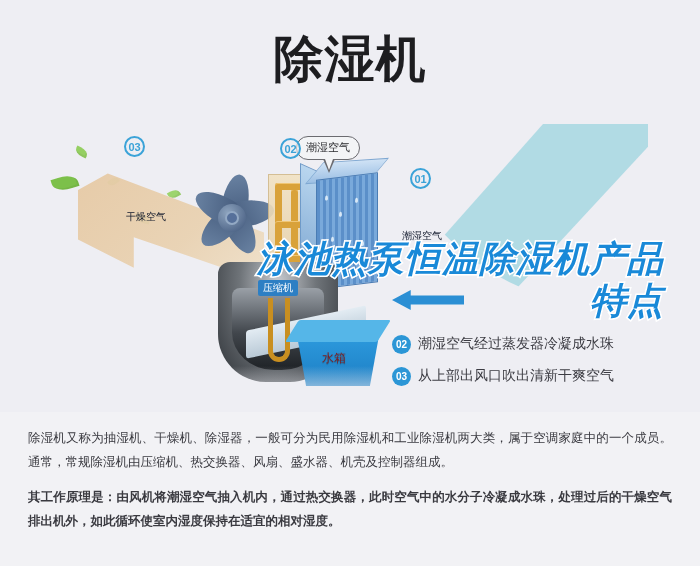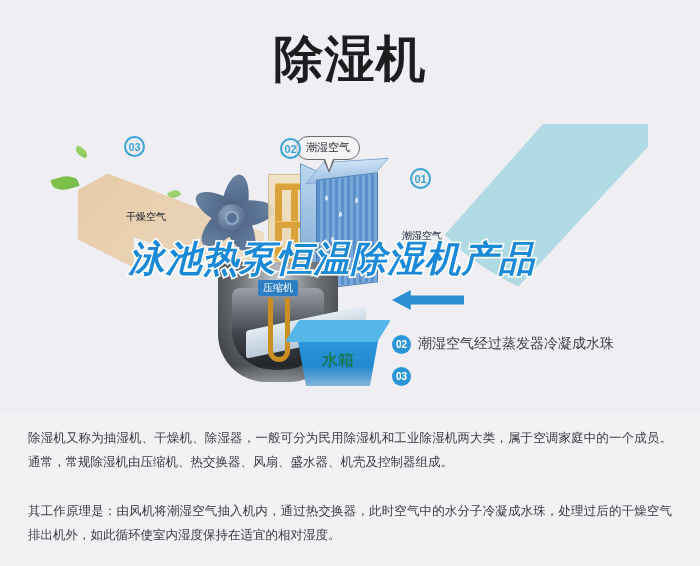--- a/index.html
+++ b/index.html
@@ -211,28 +211,28 @@
     position: absolute; left: 296px; top: 218px; width: 84px; height: 56px;
     background: linear-gradient(180deg,#2f9de0 0%, #1c7ec4 100%);
     clip-path: polygon(0% 0%, 100% 0%, 88% 100%, 12% 100%);
     z-index: 16;
   }
   .tank-top {
     position: absolute; left: 292px; top: 208px; width: 92px; height: 22px;
     background: #55b6e8; transform: skewX(-32deg); z-index: 17; border-radius: 2px;
   }
   .tank-label {
-    position: absolute; left: 322px; top: 238px; color: #15803d; font-size: 16px;
+    position: absolute; left: 322px; top: 238px; color: #7f1d1d; font-size: 12px;
     z-index: 20; text-shadow: 0 1px 1px rgba(0,0,0,.3);
   }
 
   
   #overlay-headline {
     position: absolute; left: 0; top: 238px; width: 664px;
-    text-align: center; z-index: 60; pointer-events: none;
+    text-align: right; z-index: 60; pointer-events: none;
   }
   #overlay-headline .oh-line {
     display: block;
     font-size: 36px; font-weight: 700; font-style: italic;
     color: #1989d8; line-height: 1.16; letter-spacing: 1px;
     -webkit-text-stroke: 3px #ffffff;
     paint-order: stroke fill;
     text-shadow:
       -1px -1px 0 #fff, 1px -1px 0 #fff, -1px 1px 0 #fff, 1px 1px 0 #fff,
       0 0 2px #fff;
@@ -256,21 +256,21 @@
   
   #description {
     position: absolute; left: 0; top: 412px; width: 700px; height: 154px;
     background: #f2f2f5;
     padding: 14px 28px 0 28px;
   }
   .para {
     font-size: 12.5px; color: #3a3a40; line-height: 1.95;
     text-align: justify;
   }
-  .para + .para { margin-top: 24px; }
+  .para + .para { margin-top: 10px; font-weight: bold; }
 </style>
 </head>
 <body>
 
 <div id="title-bar">
   <span class="title-a">除湿机</span>
 </div>
 
 <div id="illustration">
 
@@ -339,23 +339,25 @@
   <div class="step-row" style="visibility:hidden;">
     <span class="step-num">01</span>
     <span class="step-text">潮湿空气由风机抽入机内</span>
   </div>
   <div class="step-row">
     <span class="step-num">02</span>
     <span class="step-text">潮湿空气经过蒸发器冷凝成水珠</span>
   </div>
   <div class="step-row">
     <span class="step-num">03</span>
+    <span class="step-text">从上部出风口吹出清新干爽空气</span>
   </div>
 </div>
 
 <div id="overlay-headline">
   <span class="oh-line">泳池热泵恒温除湿机产品</span>
+  <span class="oh-line">特点</span>
 </div>
 
 <div id="description">
   <p class="para">除湿机又称为抽湿机、干燥机、除湿器，一般可分为民用除湿机和工业除湿机两大类，属于空调家庭中的一个成员。通常，常规除湿机由压缩机、热交换器、风扇、盛水器、机壳及控制器组成。</p>
   <p class="para">其工作原理是：由风机将潮湿空气抽入机内，通过热交换器，此时空气中的水分子冷凝成水珠，处理过后的干燥空气排出机外，如此循环使室内湿度保持在适宜的相对湿度。</p>
 </div>
 
 </body></html>

